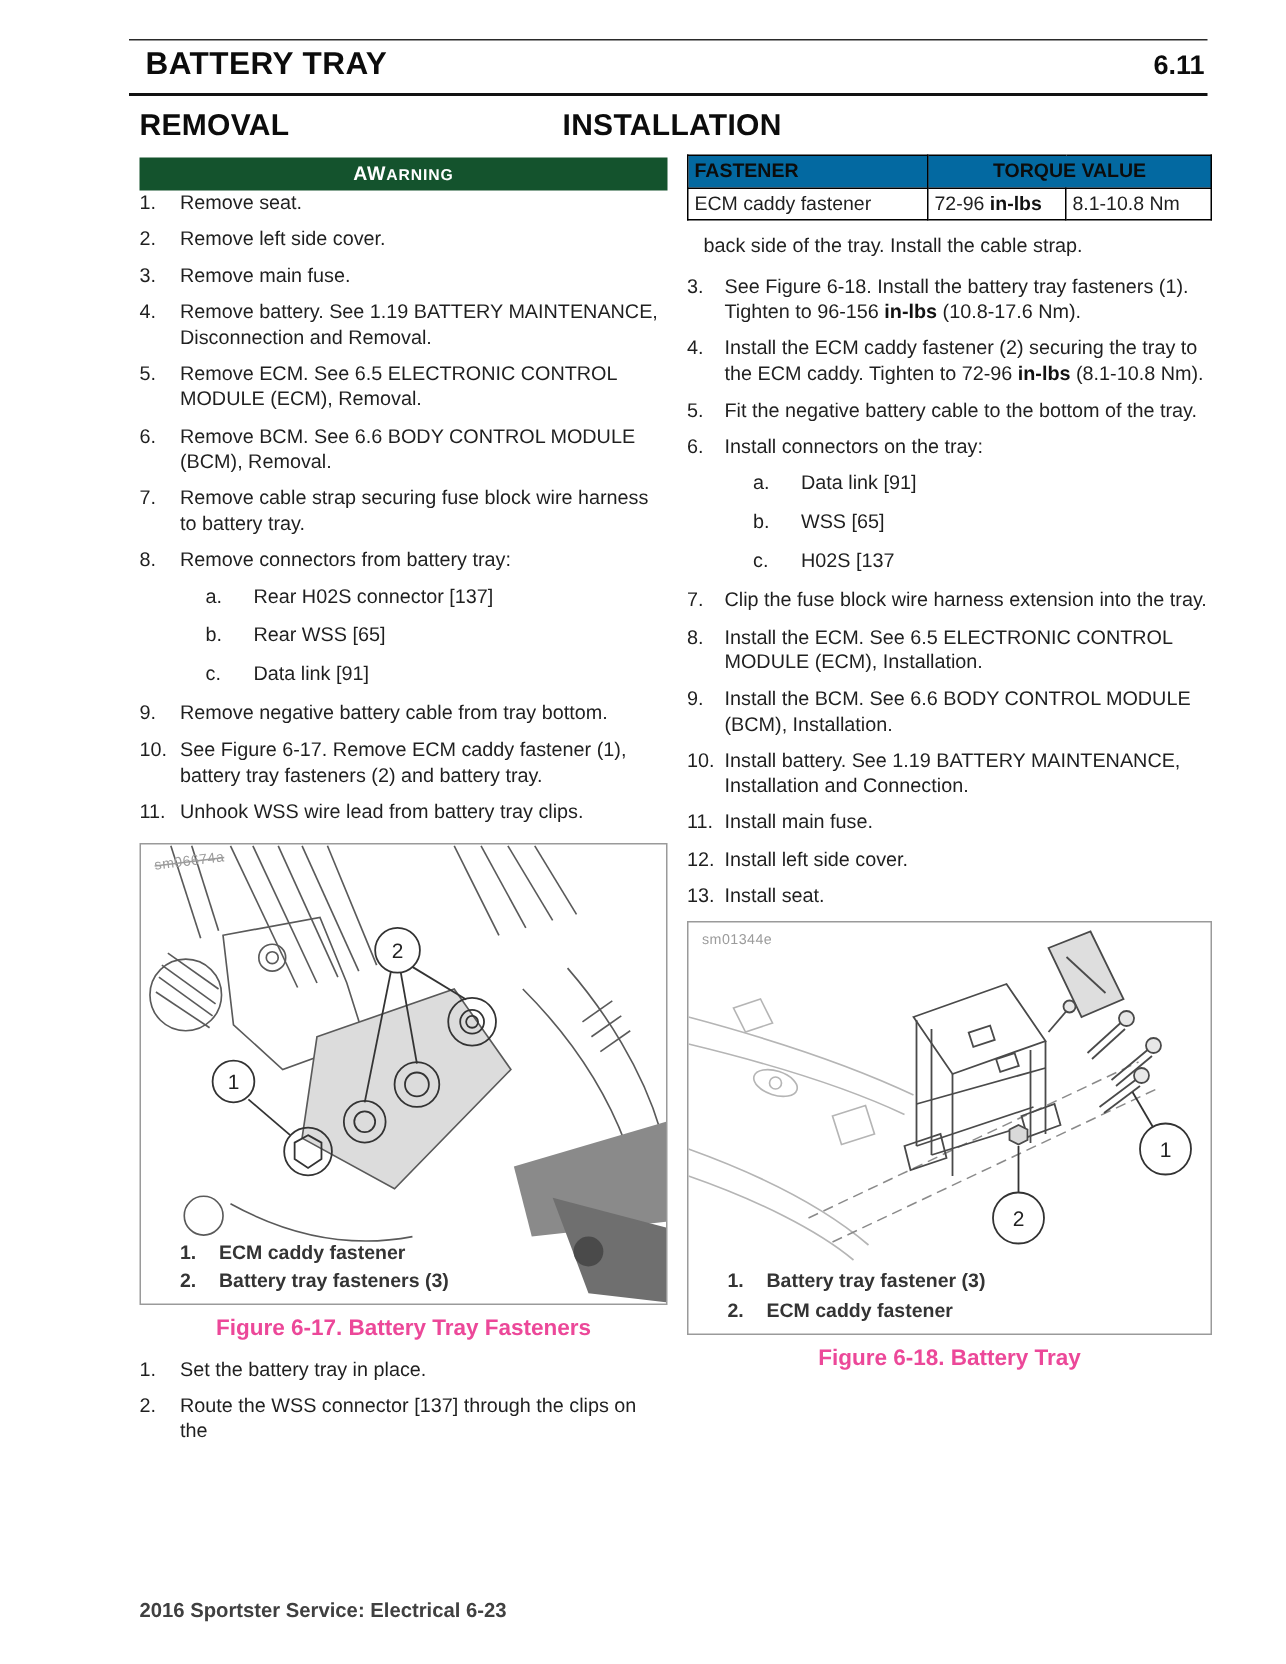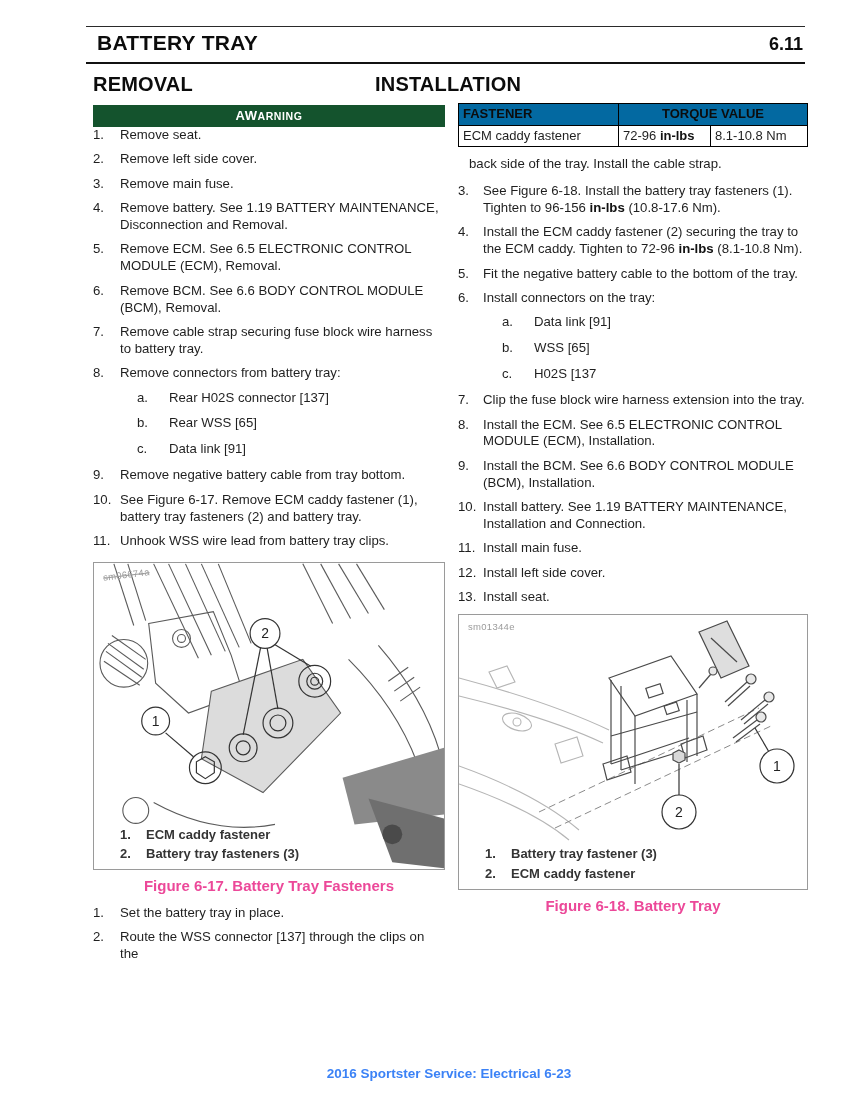--- a/index.html
+++ b/index.html
@@ -48,22 +48,22 @@
   .fig17{height:306px;margin-top:12px;}
   .fig18{height:274px;margin-top:5px;}
   .figbox svg{position:absolute;left:0;top:0;width:100%;height:100%;}
   .watermark{position:absolute;left:9px;top:6px;font-size:9.5px;color:#9b9b9b;letter-spacing:.3px;}
   .fig17 .watermark{transform:rotate(-7deg);text-decoration:line-through;}
   .legend{position:absolute;left:26px;bottom:6px;font-weight:bold;color:#343434;font-size:13px;}
   .legend-row{display:flex;margin-top:3px;}
   .legend-row .n{width:26px;flex:none;}
   .caption{text-align:center;font-weight:bold;color:#ec4899;font-size:15px;margin:6px 0 10px;}
 
-  .footer{position:absolute;left:93px;top:1066px;width:712px;text-align:center;
-          font-weight:bold;font-size:13.5px;color:#3b82f6;}
+  .footer{position:absolute;left:93px;top:1066px;width:712px;text-align:left;
+          font-weight:bold;font-size:13.5px;color:#404040;}
   b{color:#111;}
 </style>
 </head>
 <body>
 
 <div class="page">
 
   <div class="header">
     <div class="header-row">
       <span class="doc-title">BATTERY TRAY</span>

